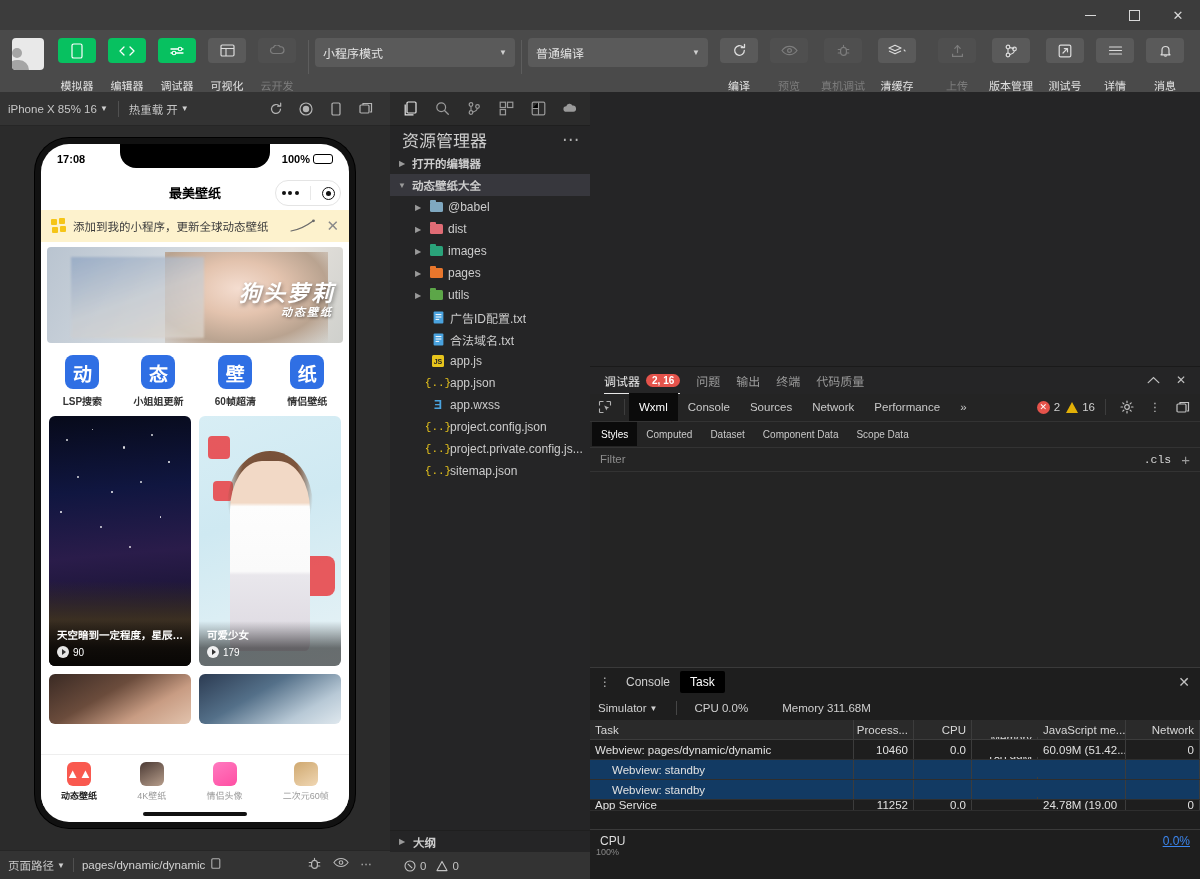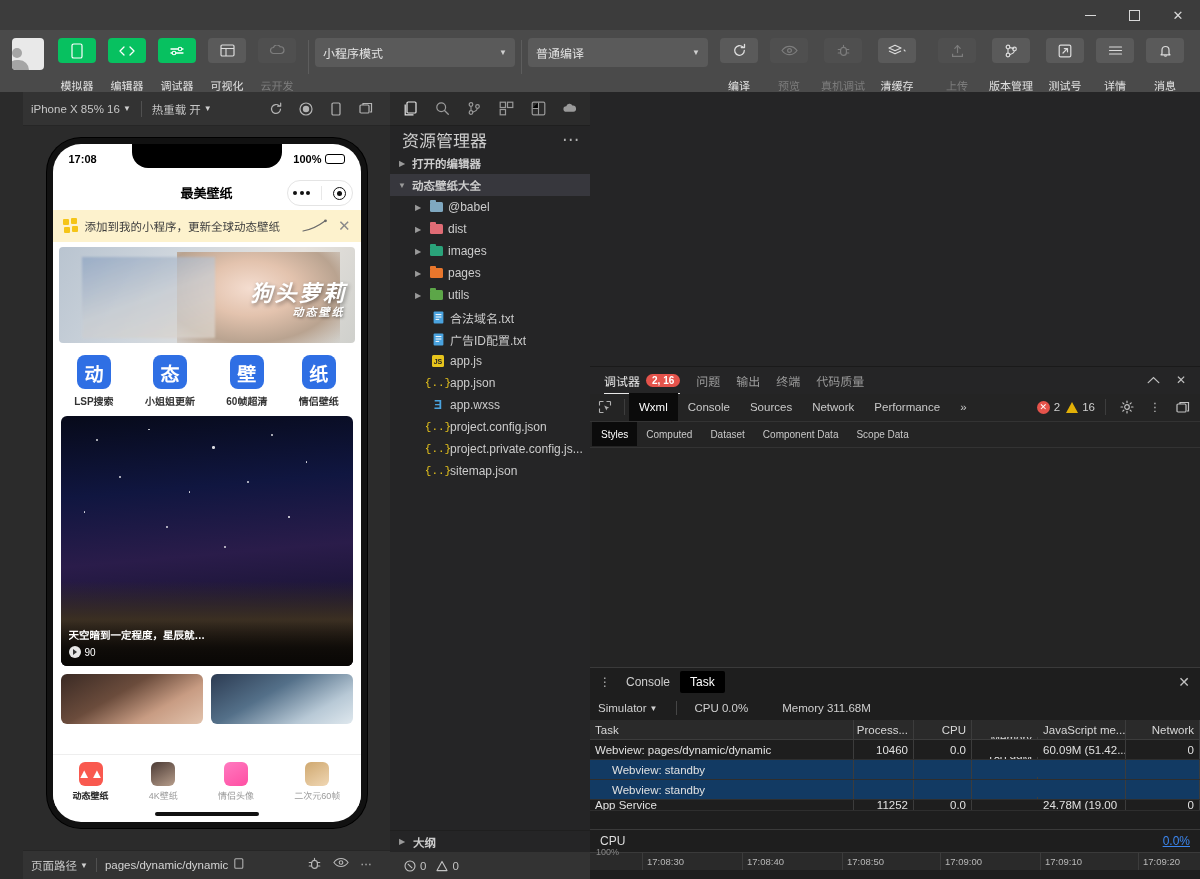--- a/index.html
+++ b/index.html
@@ -67,21 +67,21 @@
     font-size:12px; color:#e3e3e3; justify-content:space-between; cursor:default;
   }
   .tb-select.wide { width:200px; }
   .caret { font-size:8px; color:#cfcfcf; }
   .tb-right { margin-left:auto; display:flex; padding-right:10px; }
 
   
   .body { flex:1; display:flex; min-height:0; }
 
   
-  .sim-col { width:390px; background:#2b2b2b; display:flex; flex-direction:column;padding-left:23px; }
+  .sim-col { width:390px; background:#2b2b2b; display:flex; flex-direction:column; }
   .sim-bar {
     height:34px; background:#333333; display:flex; align-items:center;
     font-size:11.5px; color:#c6c6c6; padding-left:8px; flex:0 0 34px;
     border-bottom:1px solid #262626;
   }
   .sim-bar .pill { display:flex; align-items:center; gap:3px; cursor:default; }
   .sim-bar .vsep { width:1px; height:16px; background:#505050; margin:0 10px; }
   .sim-icons { margin-left:auto; display:flex; gap:2px; padding-right:10px; }
   .sim-ic {
     width:28px;height:24px;display:flex;align-items:center;justify-content:center;
@@ -663,20 +663,34 @@
                     <i style="left:56%;top:52%;width:2px;height:2px"></i>
                   </span>
                   <div class="card-cap">
                     <div class="card-title">天空暗到一定程度，星辰就…</div>
                     <div class="card-plays">
                       <span class="play-ic"></span>
                       <span>90</span>
                     </div>
                   </div>
                 </div>
+                <div class="card c2">
+                  <span class="redblob" style="left:6%;top:8%;width:16%;height:9%"></span>
+                  <span class="redblob" style="left:10%;top:26%;width:14%;height:8%"></span>
+                  <span class="redblob" style="left:72%;top:56%;width:24%;height:16%;border-radius:8px"></span>
+                  <span class="hair"></span>
+                  <span class="girl"></span>
+                  <div class="card-cap">
+                    <div class="card-title">可爱少女</div>
+                    <div class="card-plays">
+                      <span class="play-ic"></span>
+                      <span>179</span>
+                    </div>
+                  </div>
+                </div>
               </div>
 
               <div class="grid2">
                 <div class="card-s s1"></div>
                 <div class="card-s s2"></div>
               </div>
             </div>
 
             <div class="tabbar">
               <div class="tab active">
@@ -826,30 +840,30 @@
           <span class="nm">utils</span>
         </div>
 
         <div class="row ind3">
           <span class="fi">
             <svg width="11" height="13" viewBox="0 0 11 13">
                 <rect x="0.6" y="0.6" width="9.8" height="11.8" rx="1" fill="#4aa3df"></rect>
                 <path d="M2.6 3.6h5.8M2.6 6h5.8M2.6 8.4h3.6" stroke="#fff" stroke-width="1"></path>
               </svg>
           </span>
-          <span class="nm">合法域名.txt</span>
+          <span class="nm">广告ID配置.txt</span>
         </div>
         <div class="row ind3">
           <span class="fi">
             <svg width="11" height="13" viewBox="0 0 11 13">
                 <rect x="0.6" y="0.6" width="9.8" height="11.8" rx="1" fill="#4aa3df"></rect>
                 <path d="M2.6 3.6h5.8M2.6 6h5.8M2.6 8.4h3.6" stroke="#fff" stroke-width="1"></path>
               </svg>
           </span>
-          <span class="nm">广告ID配置.txt</span>
+          <span class="nm">合法域名.txt</span>
         </div>
         <div class="row ind3">
           <span class="fi">
             <svg width="12" height="12" viewBox="0 0 12 12">
                 <rect width="12" height="12" rx="1.5" fill="#e8c51c"></rect>
                 <text x="6" y="9" font-size="7" font-family="Liberation Sans" text-anchor="middle" fill="#222" font-weight="bold">JS</text>
               </svg>
           </span>
           <span class="nm">app.js</span>
         </div>
@@ -960,20 +974,25 @@
         </div>
 
         <div class="styles-bar">
           <div class="st-tab active">Styles</div>
           <div class="st-tab">Computed</div>
           <div class="st-tab">Dataset</div>
           <div class="st-tab">Component Data</div>
           <div class="st-tab">Scope Data</div>
         </div>
 
+        <div class="filter-bar">
+          <div class="filter-in">Filter</div>
+          <div class="cls-btn">.cls</div>
+          <div class="plus-btn">+</div>
+        </div>
 
         <div class="styles-body"></div>
       </div>
 
       <div class="task-panel">
         <div class="task-tabs">
           <div class="kebab">⋮</div>
           <div class="tk-tab">Console</div>
           <div class="tk-tab active">Task</div>
           <div class="task-close">✕</div>
@@ -1032,32 +1051,18 @@
             <div class="c-js">24.78M (19.00</div>
             <div class="c-net">0</div>
           </div>
         </div>
 
         <div class="cpu-panel">
           <div class="cpu-head">
             <span>CPU</span>
             <span class="cpu-val">0.0%</span>
           </div>
-          <div class="cpu-axis">
-            <span class="vline" style="left:52px"></span>
-            <span class="vline" style="left:152px"></span>
-            <span class="vline" style="left:252px"></span>
-            <span class="vline" style="left:350px"></span>
-            <span class="vline" style="left:450px"></span>
-            <span class="vline" style="left:548px"></span>
-            <span class="tick" style="left:57px">17:08:30</span>
-            <span class="tick" style="left:157px">17:08:40</span>
-            <span class="tick" style="left:257px">17:08:50</span>
-            <span class="tick" style="left:355px">17:09:00</span>
-            <span class="tick" style="left:455px">17:09:10</span>
-            <span class="tick" style="left:553px">17:09:20</span>
-          </div>
           <div class="cpu-left">100%</div>
         </div>
       </div>
     </div>
   </div>
 </div>
 
 </body></html>

